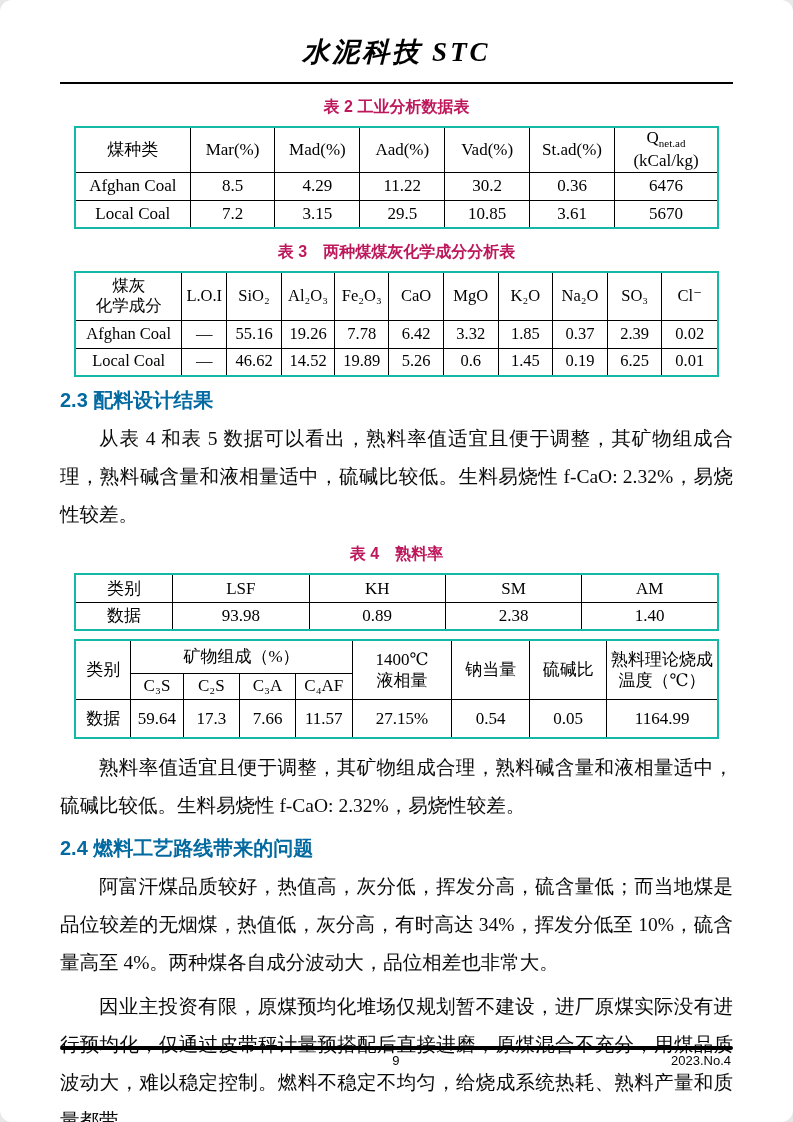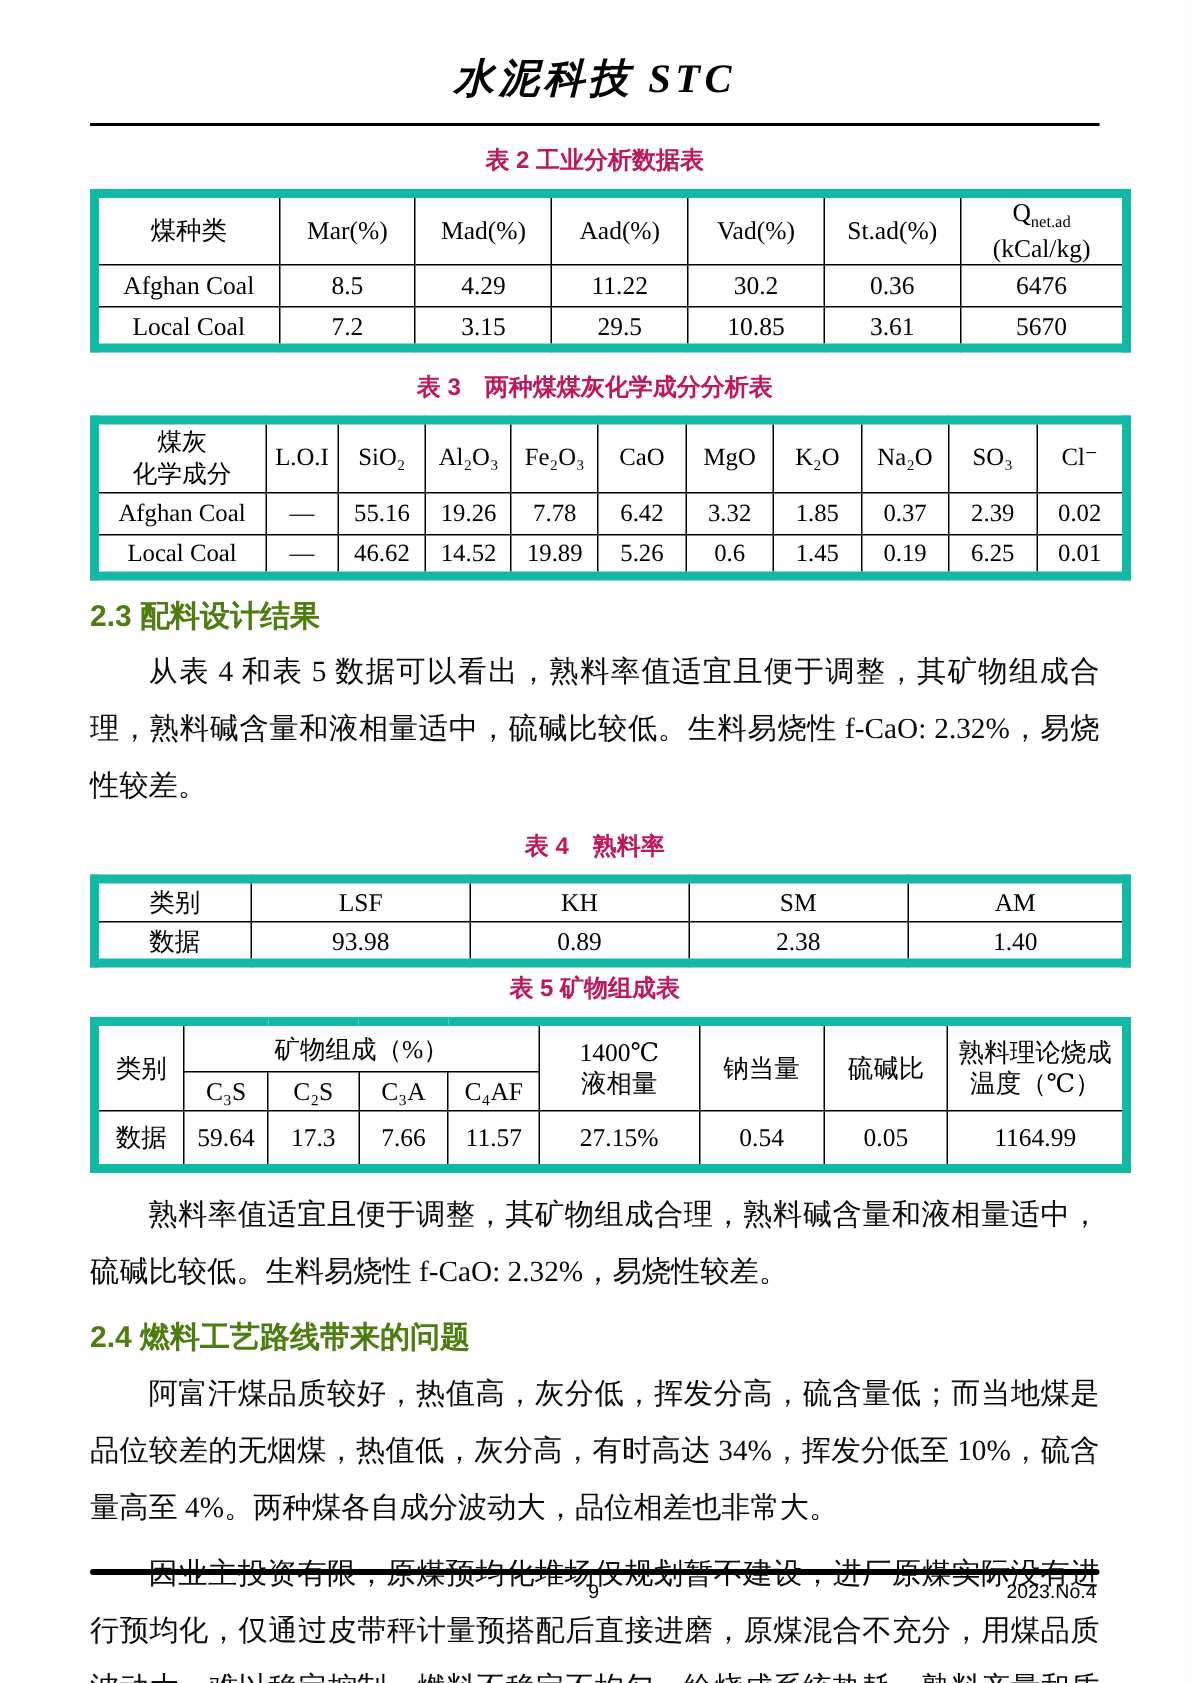--- a/index.html
+++ b/index.html
@@ -5,20 +5,21 @@
   * { margin:0; padding:0; box-sizing:border-box; }
   html,body { background:#e8e8e8; }
   .page {
     position:relative;
     width:793px; height:1122px;
     margin:0 auto;
     background:#ffffff;
     color:#000;
     font-family:"Liberation Serif","DejaVu Serif",serif;
     overflow:hidden;
+    border-radius:12px;
   }
   .content { padding:0 60px; }
 
   
   .journal-title {
     margin-top:34px;
     text-align:center;
     font-size:27px;
     font-style:italic;
     font-weight:bold;
@@ -39,24 +40,24 @@
     font-weight:bold;
   }
   .cap2 { margin-top:13px; }
   .cap3 { margin-top:13px;text-align:center; }
   .cap4 { margin-top:10px; }
   .cap5 { margin-top:4px; }
 
   
   table {
     border-collapse:collapse;
-    width:694px;
+    width:645px;
     margin:8px auto 0 auto;
     table-layout:fixed;
-    border:6px solid #14b8a6;
+    border:2px solid #14b8a6;
   }
   th, td {
     border:1.2px solid #000;
     text-align:center;
     vertical-align:middle;
     font-size:17px;
     font-weight:normal;
     padding:0 2px;
     line-height:1.25;
   }
@@ -70,21 +71,21 @@
   .preline { white-space:pre-line; }
   sub { font-size:11px; }
   .qcell div { line-height:1.2; }
 
   
   .sec-heading {
     font-family:"Liberation Sans","DejaVu Sans",sans-serif;
     font-weight:bold;
     font-size:20px;
     margin-top:10px;
-    color:#4d7c0f;
+    color:#0369a1;
   }
   .para {
     margin-top:6px;
     font-size:19.5px;
     line-height:38px;
     text-align:justify;
     text-indent:2em;
     color:#0a0a0a;
   }
 
@@ -249,21 +250,20 @@
         <tr class="h28">
           <td>数据</td>
           <td>93.98</td>
           <td>0.89</td>
           <td>2.38</td>
           <td>1.40</td>
         </tr>
       </tbody>
     </table>
 
-    <div class="tbl-caption cap5">表 5 矿物组成表</div>
     <table class="t5">
       <colgroup>
         <col style="width:8.7%">
           <col style="width:8.1%">
           <col style="width:8.8%">
           <col style="width:8.7%">
         <col style="width:8.8%">
           <col style="width:15.5%">
           <col style="width:12.1%">
           <col style="width:12.0%">

